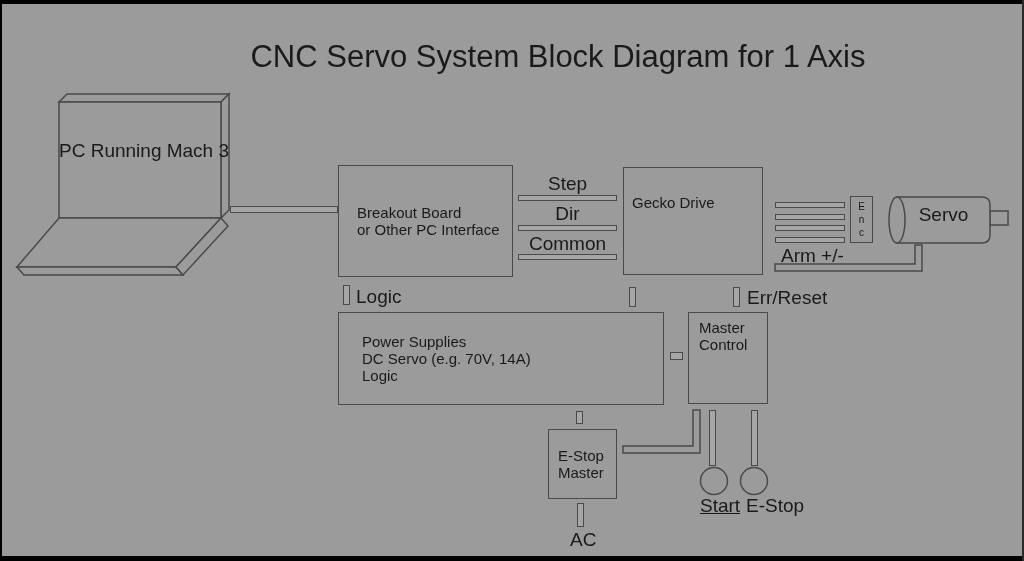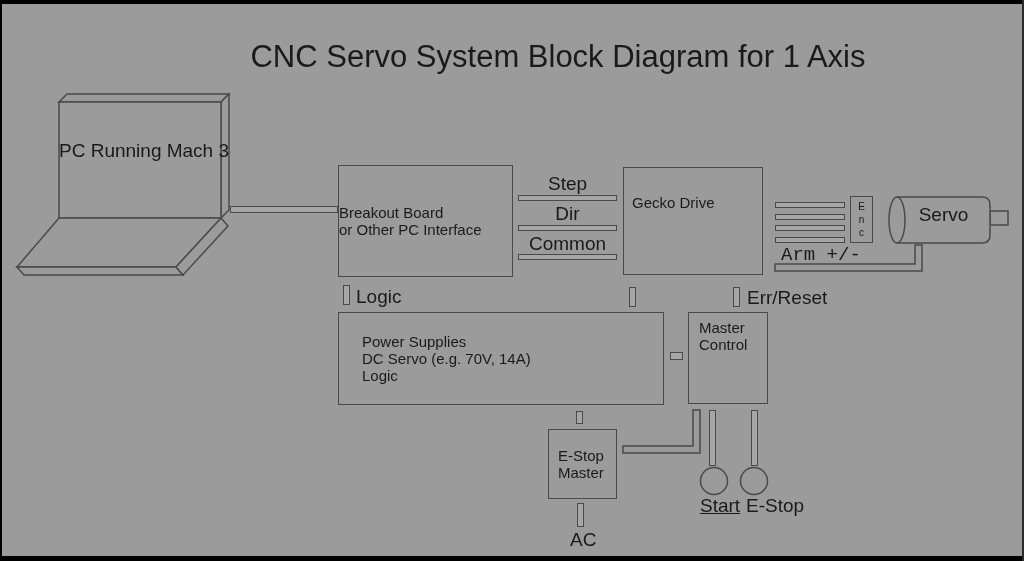--- a/index.html
+++ b/index.html
@@ -55,21 +55,21 @@
     <path d="M623,446 L693,446 L693,410 L700,410 L700,453 L623,453 Z"></path>
 
     <circle fill="#9b9b9b" cx="714" cy="481" r="13.5"></circle>
     <circle fill="#9b9b9b" cx="754" cy="481" r="13.5"></circle>
   </svg>
 
   <div class="lbl ctr" style="left:59px;top:142px;width:162px;white-space:nowrap;">PC Running Mach 3</div>
 
   <div class="bar" style="left:230px;top:206px;width:108px;height:7px;"></div>
 
-  <div class="box flexc" style="left:338px;top:165px;width:175px;height:112px;">
+  <div class="box flexc" style="left:338px;top:165px;width:175px;height:112px;padding-left:18px;">
     <div>Breakout Board</div>
     <div>or Other PC Interface</div>
   </div>
 
   <div class="lbl ctr" style="left:518px;top:175px;width:99px;">Step</div>
   <div class="bar" style="left:518px;top:195px;width:99px;height:6px;"></div>
   <div class="lbl ctr" style="left:518px;top:205px;width:99px;">Dir</div>
   <div class="bar" style="left:518px;top:225px;width:99px;height:6px;"></div>
   <div class="lbl ctr" style="left:518px;top:235px;width:99px;">Common</div>
   <div class="bar" style="left:518px;top:254px;width:99px;height:6px;"></div>
@@ -84,21 +84,21 @@
   <div class="bar" style="left:775px;top:237px;width:70px;height:6px;"></div>
 
   <div class="box enc-box" style="left:850px;top:196px;width:23px;height:47px;">
     <div>E</div>
     <div>n</div>
     <div>c</div>
   </div>
 
   <div class="lbl ctr" style="left:897px;top:206px;width:93px;">Servo</div>
 
-  <div class="lbl" style="left:781px;top:247px;font-family:Liberation Mono, monospace;">Arm +/-</div>
+  <div class="lbl" style="left:781px;top:247px;">Arm +/-</div>
 
   <div class="bar" style="left:343px;top:285px;width:7px;height:20px;"></div>
   <div class="lbl" style="left:356px;top:288px;">Logic</div>
 
   <div class="bar" style="left:629px;top:287px;width:7px;height:20px;"></div>
 
   <div class="bar" style="left:733px;top:287px;width:7px;height:20px;"></div>
   <div class="lbl" style="left:747px;top:289px;">Err/Reset</div>
 
   <div class="box flexc" style="left:338px;top:312px;width:326px;height:93px;padding-left:23px;">

